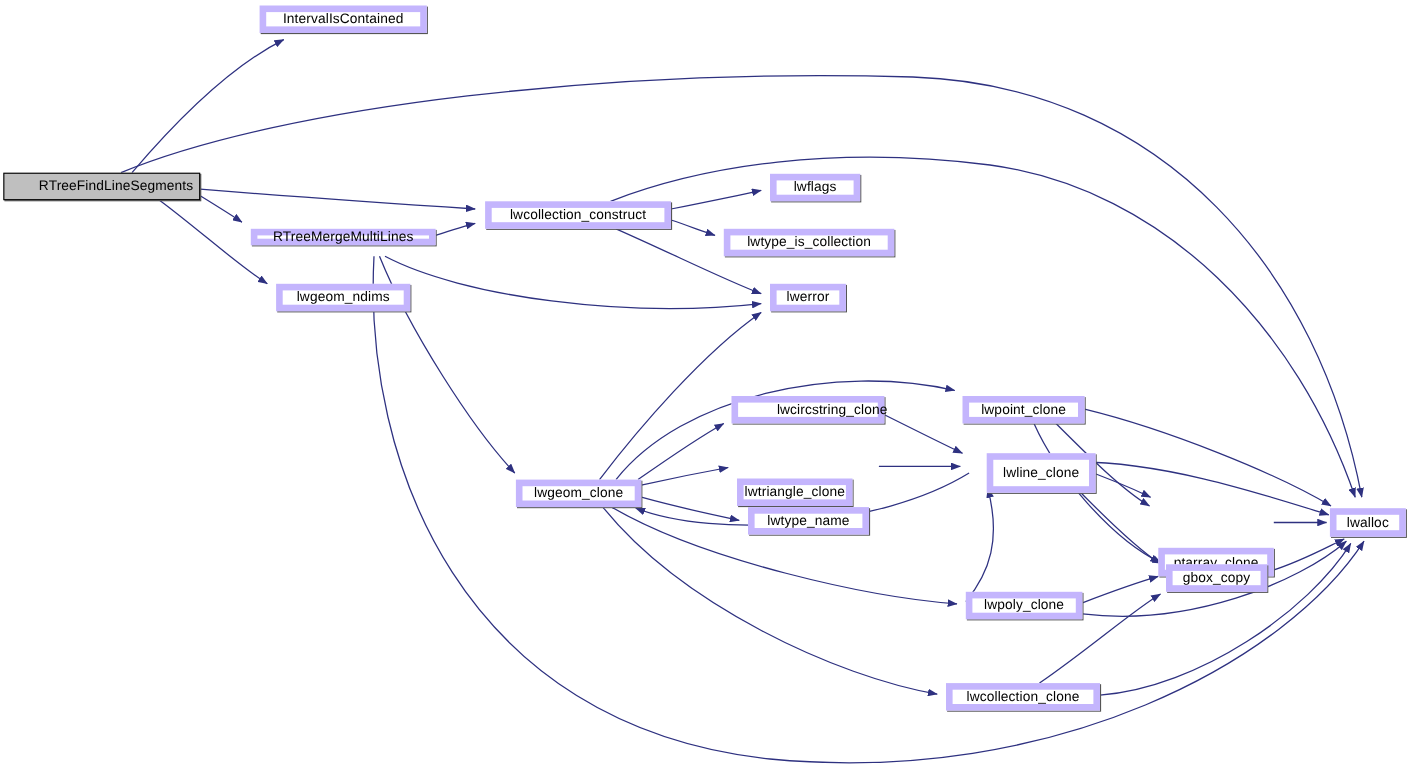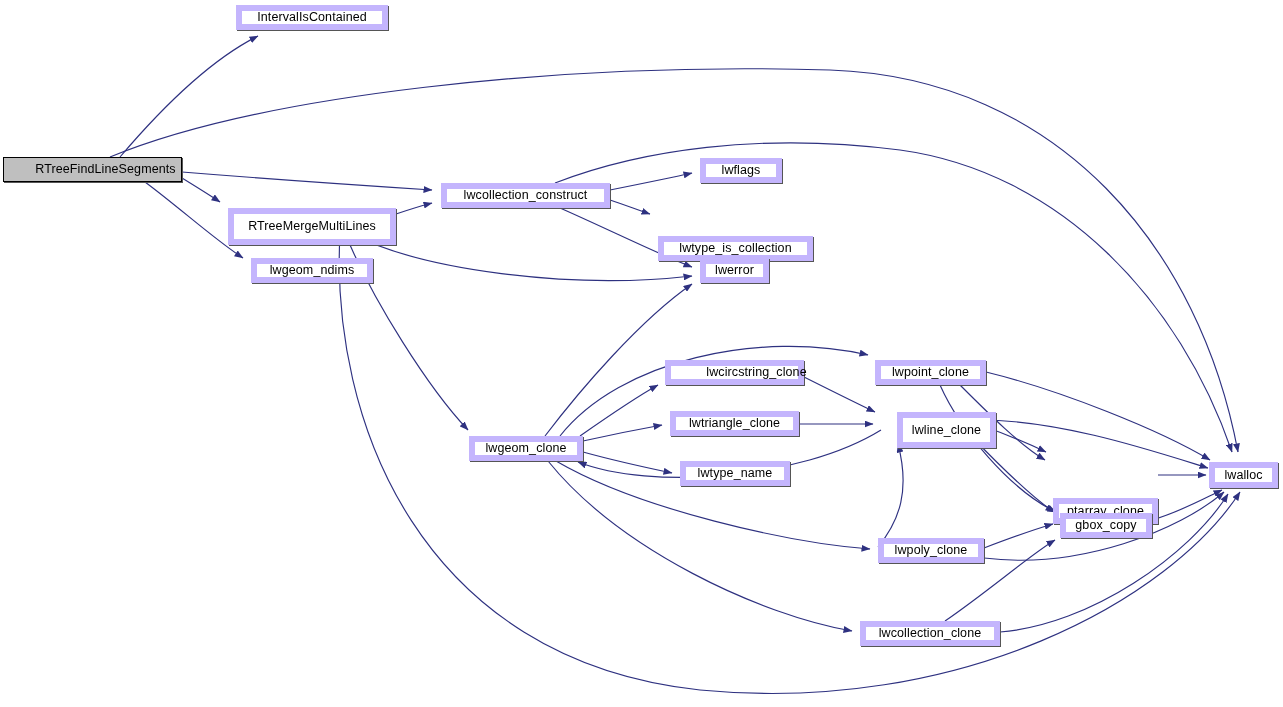--- a/index.html
+++ b/index.html
@@ -93,29 +93,29 @@
         <path d="M 945 621 C 990 590, 1030 555, 1055 540" fill="none" stroke="#2e3180" stroke-width="1.15" marker-end="url(#arrowhead)"></path>
         <path d="M 1000 632 C 1090 625, 1190 555, 1228 494" fill="none" stroke="#2e3180" stroke-width="1.15" marker-end="url(#arrowhead)"></path>
         <path d="M 1158 475 C 1175 475, 1192 475, 1206 475" fill="none" stroke="#2e3180" stroke-width="1.15" marker-end="url(#arrowhead)"></path>
         <path d="M 1152 520 C 1180 512, 1205 498, 1222 490" fill="none" stroke="#2e3180" stroke-width="1.15" marker-end="url(#arrowhead)"></path>
       </g>
   </svg>
 
   <div id="nodes-group">
       <div class="gnode highlight" style="left: 3px; top: 157px; width: 179px; height: 25px; padding-left: 26px;">RTreeFindLineSegments</div>
       <div class="gnode shadowed" style="left: 236px; top: 5px; width: 152px; height: 25px;">IntervalIsContained</div>
-      <div class="gnode shadowed" style="left: 228px; top: 208px; width: 168px; height: 37px;">RTreeMergeMultiLines</div>
+      <div class="gnode shadowed" style="left: 228px; top: 208px; width: 168px; height: 15px;">RTreeMergeMultiLines</div>
       <div class="gnode shadowed" style="left: 251px; top: 258px; width: 122px; height: 25px;">lwgeom_ndims</div>
       <div class="gnode shadowed" style="left: 441px; top: 183px; width: 169px; height: 25px;">lwcollection_construct</div>
       <div class="gnode shadowed" style="left: 700px; top: 158px; width: 82px; height: 25px;">lwflags</div>
-      <div class="gnode shadowed" style="left: 658px; top: 208px; width: 155px; height: 25px; margin-top: 28px;">lwtype_is_collection</div>
+      <div class="gnode shadowed" style="left: 658px; top: 208px; width: 155px; height: 25px;">lwtype_is_collection</div>
       <div class="gnode shadowed" style="left: 700px; top: 258px; width: 69px; height: 25px;">lwerror</div>
       <div class="gnode shadowed" style="left: 469px; top: 436px; width: 114px; height: 25px;">lwgeom_clone</div>
       <div class="gnode shadowed" style="left: 665px; top: 360px; width: 139px; height: 25px; padding-left: 44px;">lwcircstring_clone</div>
-      <div class="gnode shadowed" style="left: 670px; top: 411px; width: 129px; height: 25px;">lwtriangle_clone</div>
+      <div class="gnode shadowed" style="left: 670px; top: 435px; width: 105px; height: 25px;">lwtriangle_clone</div>
       <div class="gnode shadowed" style="left: 680px; top: 461px; width: 110px; height: 25px;">lwtype_name</div>
       <div class="gnode shadowed" style="left: 875px; top: 360px; width: 111px; height: 25px;">lwpoint_clone</div>
       <div class="gnode shadowed" style="left: 881px; top: 412px; width: 99px; height: 36px; margin-left: 16px;">lwline_clone</div>
       <div class="gnode shadowed" style="left: 878px; top: 538px; width: 106px; height: 25px;">lwpoly_clone</div>
       <div class="gnode shadowed" style="left: 860px; top: 621px; width: 140px; height: 25px;">lwcollection_clone</div>
       <div class="gnode shadowed" style="left: 1053px; top: 462px; width: 105px; height: 26px; margin-top: 36px;">ptarray_clone</div>
       <div class="gnode shadowed" style="left: 1060px; top: 513px; width: 92px; height: 25px;">gbox_copy</div>
       <div class="gnode shadowed" style="left: 1209px; top: 462px; width: 69px; height: 26px;">lwalloc</div>
     </div>
 

